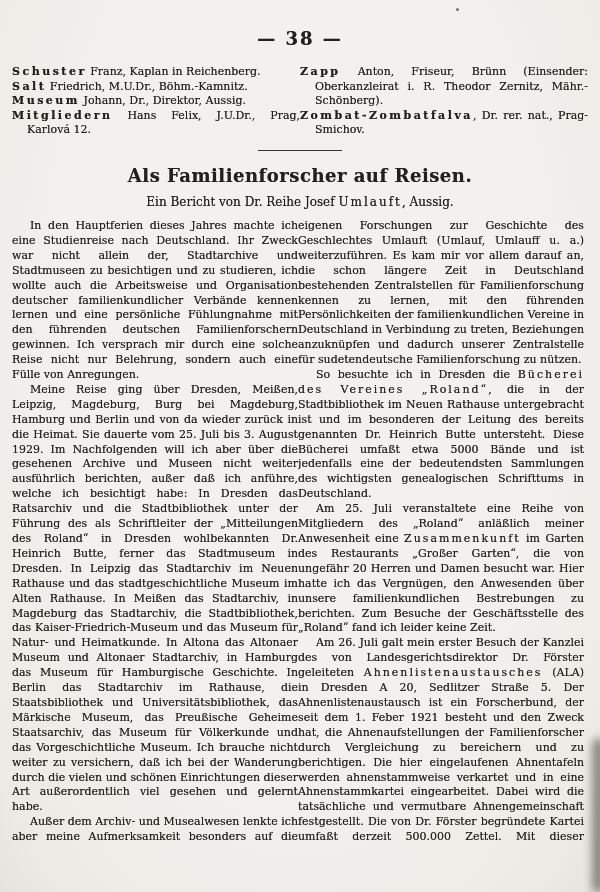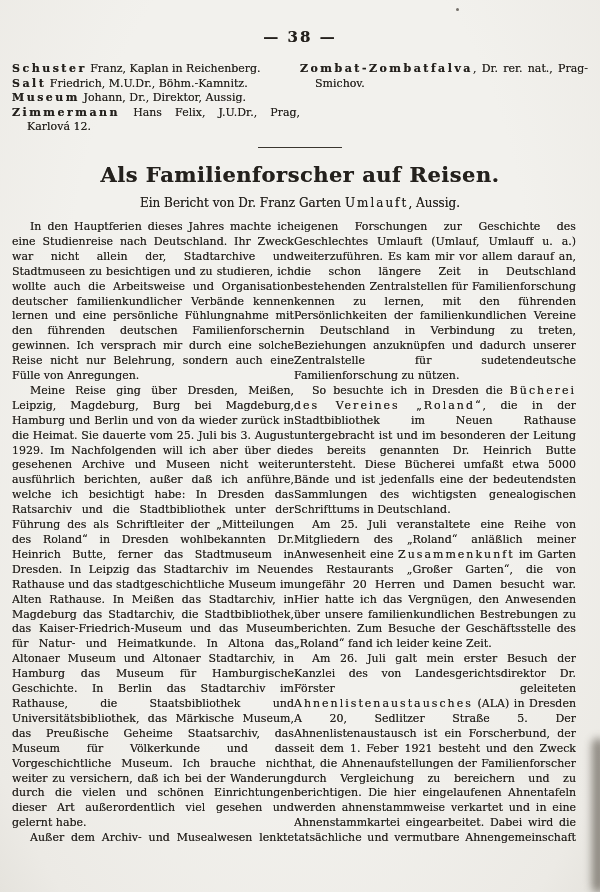--- a/index.html
+++ b/index.html
@@ -9,51 +9,51 @@
     margin:0 auto;
     background:radial-gradient(ellipse at 50% 38%, #f2f1ed 55%, #eceae5 90%, #e5e3dd 100%);
     font-family:"DejaVu Serif", serif;
     color:#24211d;
     overflow:hidden;
     text-shadow:0 0 0.5px rgba(38,34,28,0.65);
   }
   .page-number {
     text-align:center;
     padding-top:28px;
-    font-size:15px;
+    font-size:18px;
     font-weight:bold;
     letter-spacing:2px;
   }
   .dir-section {
     display:flex; 
     padding:16px 12px 0 12px;
   }
   .dir-col { width:50%; font-size:11px; line-height:14.6px; text-align:justify; }
   .dir-entry { margin:0; padding-left:15px; text-indent:-15px; }
   .sperr-name { letter-spacing:2.5px; font-weight:bold; }
   .rule {
     width:84px; height:0;
     border-top:1.5px solid #3a362f;
     margin:12px auto 0 auto;
   }
   .article-title {
     margin:14px 0 0 0;
     text-align:center;
-    font-size:21px;
+    font-size:18px;
     font-weight:bold;
     letter-spacing:0.5px;
   }
   .article-byline {
     margin:9px 0 0 0;
     text-align:center;
     font-size:12px;
   }
   .body-section {
     display:flex; gap:0;
-    padding:10px 24px 0 12px;
+    padding:10px 16px 0 12px;
     height:624px;
     overflow:hidden;
   }
   .body-col {
     width:50%;
     font-size:11px;
     line-height:14.9px;
     text-align:justify;
     hyphens:auto;
     overflow:hidden;
@@ -80,32 +80,33 @@
 
 <div class="page">
 
   <div class="page-number">— 38 —</div>
 
   <div class="dir-section">
     <div class="dir-col">
         <p class="dir-entry"><span class="sperr-name">Schuster</span> Franz, Kaplan in Reichenberg.</p>
         <p class="dir-entry"><span class="sperr-name">Salt</span> Friedrich, M.U.Dr., Böhm.-Kamnitz.</p>
         <p class="dir-entry"><span class="sperr-name">Museum</span> Johann, Dr., Direktor, Aussig.</p>
-        <p class="dir-entry"><span class="sperr-name">Zimmermann</span> Hans Felix, J.U.Dr., Prag, Karlová 12.</p>
+        <p class="dir-entry"><span class="sperr-name">Mitgliedern</span> Hans Felix, J.U.Dr., Prag, Karlová 12.</p>
       </div>
     <div class="dir-col">
+        <p class="dir-entry"><span class="sperr-name">Zapp</span> Anton, Friseur, Brünn (Einsender: Oberkanzleirat i. R. Theodor Zernitz, Mähr.-Schönberg).</p>
         <p class="dir-entry"><span class="sperr-name">Zombat-Zombatfalva</span>, Dr. rer. nat., Prag-Smichov.</p>
       </div>
   </div>
 
   <div class="rule"></div>
 
   <h1 class="article-title">Als Familienforscher auf Reisen.</h1>
 
-  <p class="article-byline"><span>Ein Bericht von Dr. Franz Garten </span><span class="sperr">Umlauft</span><span>, Aussig.</span></p>
+  <p class="article-byline"><span>Ein Bericht von Dr. Reihe Josef </span><span class="sperr">Umlauft</span><span>, Aussig.</span></p>
 
   <div class="body-section">
     <div class="body-col">
         <p class="body-para indent"><span>In den Hauptferien dieses Jahres machte ich eine Studienreise nach Deutschland. Ihr Zweck war nicht allein der, Stadtarchive und Stadtmuseen zu besichtigen und zu studieren, ich wollte auch die Arbeitsweise und Organisation deutscher familienkundlicher Verbände kennen lernen und eine persönliche Fühlungnahme mit den führenden deutschen Familienforschern gewinnen. Ich versprach mir durch eine solche Reise nicht nur Belehrung, sondern auch eine Fülle von Anregungen.</span></p>
         <p class="body-para indent"><span>Meine Reise ging über Dresden, Meißen, Leipzig, Magdeburg, Burg bei Magdeburg, Hamburg und Berlin und von da wieder zurück in die Heimat. Sie dauerte vom 25. Juli bis 3. August 1929. Im Nachfolgenden will ich aber über die gesehenen Archive und Museen nicht weiter ausführlich berichten, außer daß ich anführe, welche ich besichtigt habe: In Dresden das Ratsarchiv und die Stadtbibliothek unter der Führung des als Schriftleiter der „Mitteilungen des Roland“ in Dresden wohlbekannten Dr. Heinrich Butte, ferner das Stadtmuseum in Dresden. In Leipzig das Stadtarchiv im Neuen Rathause und das stadtgeschichtliche Museum im Alten Rathause. In Meißen das Stadtarchiv, in Magdeburg das Stadtarchiv, die Stadtbibliothek, das Kaiser-Friedrich-Museum und das Museum für Natur- und Heimatkunde. In Altona das Altonaer Museum und Altonaer Stadtarchiv, in Hamburg das Museum für Hamburgische Geschichte. In Berlin das Stadtarchiv im Rathause, die Staatsbibliothek und Universitätsbibliothek, das Märkische Museum, das Preußische Geheime Staatsarchiv, das Museum für Völkerkunde und das Vorgeschichtliche Museum. Ich brauche nicht weiter zu versichern, daß ich bei der Wanderung durch die vielen und schönen Einrichtungen dieser Art außerordentlich viel gesehen und gelernt habe.</span></p>
         <p class="body-para indent"><span>Außer dem Archiv- und Musealwesen lenkte ich aber meine Aufmerksamkeit besonders auf die Einrichtungen für Familienforschung und trachtete nebenbei auch meine</span></p>
       </div>
     <div class="body-col">
         <p class="body-para"><span>eigenen Forschungen zur Geschichte des Geschlechtes Umlauft (Umlauf, Umlauff u. a.) weiterzuführen. Es kam mir vor allem darauf an, die schon längere Zeit in Deutschland bestehenden Zentralstellen für Familienforschung kennen zu lernen, mit den führenden Persönlichkeiten der familienkundlichen Vereine in Deutschland in Verbindung zu treten, Beziehungen anzuknüpfen und dadurch unserer Zentralstelle für sudetendeutsche Familienforschung zu nützen.</span></p>
         <p class="body-para indent"><span>So besuchte ich in Dresden die </span><span class="sperr">Bücherei des Vereines „Roland“</span><span>, die in der Stadtbibliothek im Neuen Rathause untergebracht ist und im besonderen der Leitung des bereits genannten Dr. Heinrich Butte untersteht. Diese Bücherei umfaßt etwa 5000 Bände und ist jedenfalls eine der bedeutendsten Sammlungen des wichtigsten genealogischen Schrifttums in Deutschland.</span></p>

